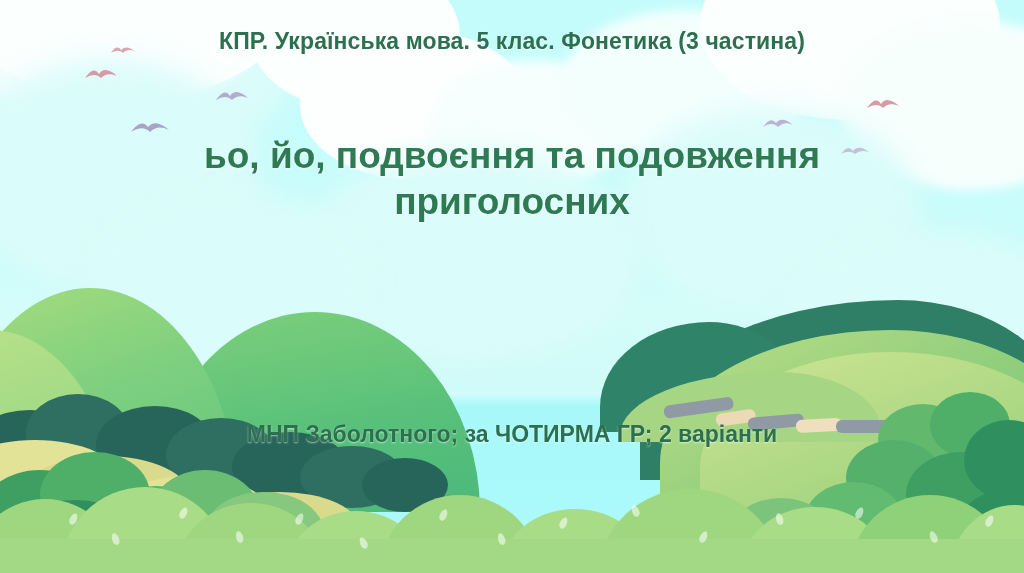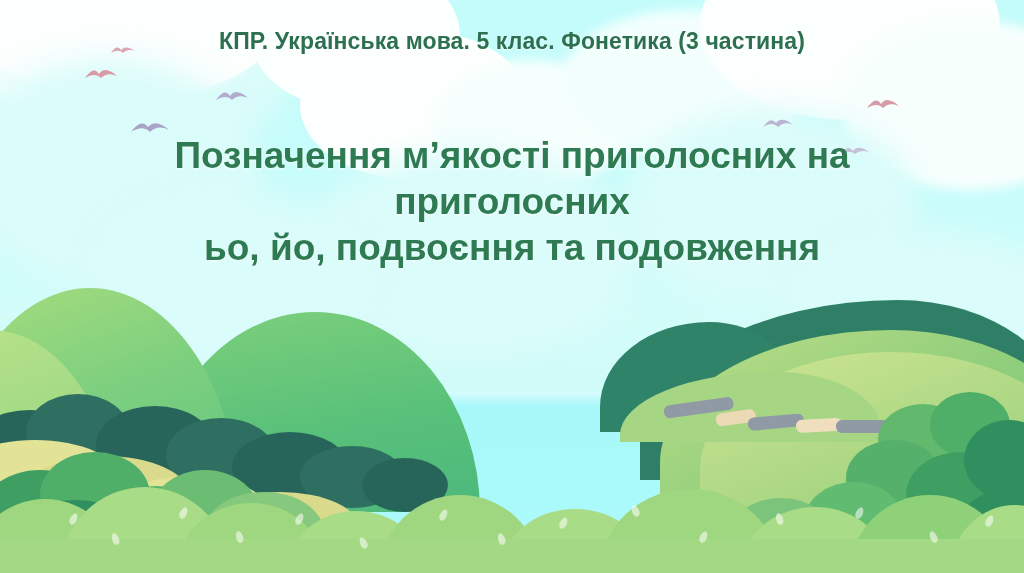--- a/index.html
+++ b/index.html
@@ -258,20 +258,20 @@
     <div class="leafdot" style="left:776px;bottom:48px;transform:rotate(-16deg);"></div>
     <div class="leafdot" style="left:856px;bottom:54px;"></div>
     <div class="leafdot" style="left:930px;bottom:30px;transform:rotate(-24deg);"></div>
     <div class="leafdot" style="left:986px;bottom:46px;"></div>
   </div>
 
   <div class="txt-layer">
     <div class="top-title">КПР. Українська мова. 5 клас. Фонетика (3 частина)</div>
 
     <div class="main-title">
-      <span class="ln">Позначення м’якості приголосних на</span>
+      <span class="ln">ьо, йо, подвоєння та подовження</span>
       <span class="ln">приголосних</span>
-      <span class="ln">ьо, йо, подвоєння та подовження</span>
-    </div>
-
+    </div>
+
+    <div class="sub-title">МНП Заболотного;  за ЧОТИРМА ГР;  2 варіанти</div>
   </div>
 
 </div>
 
 </body></html>

